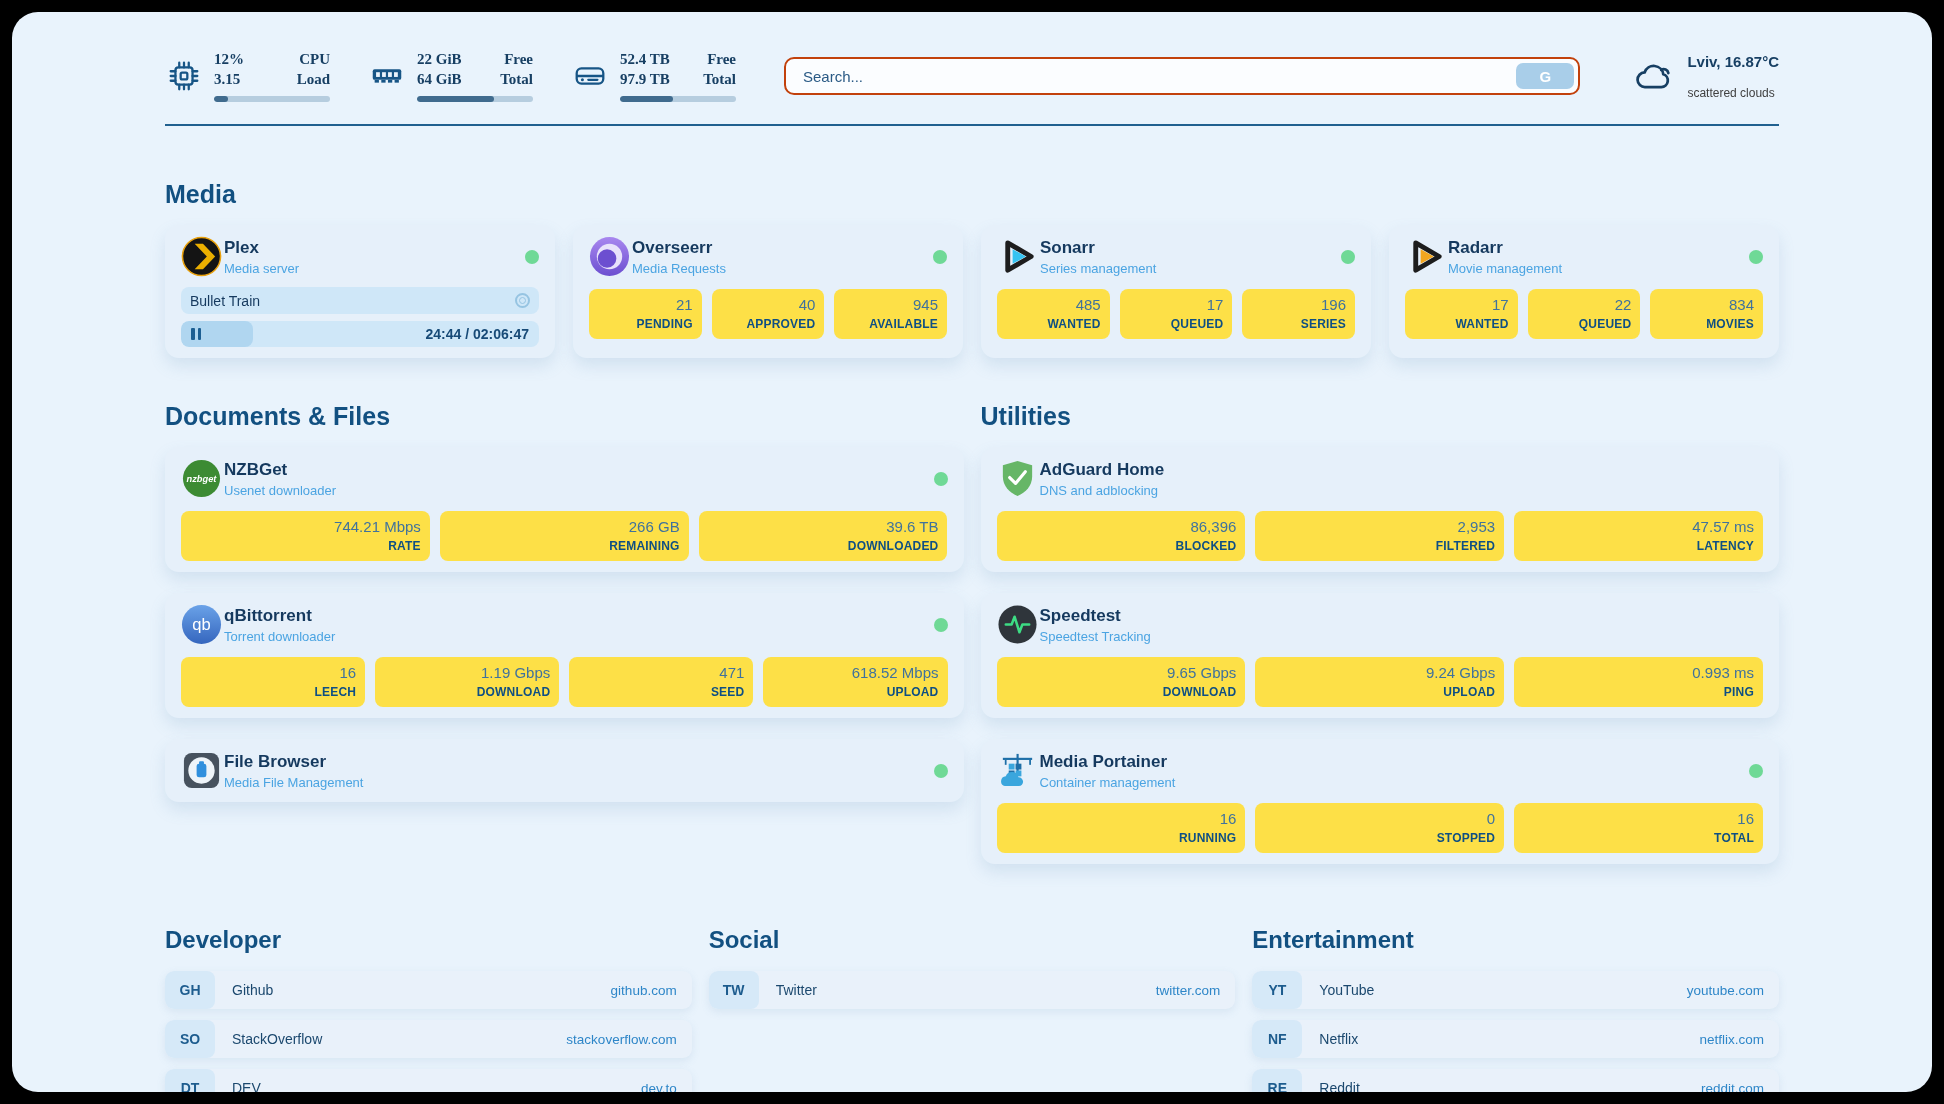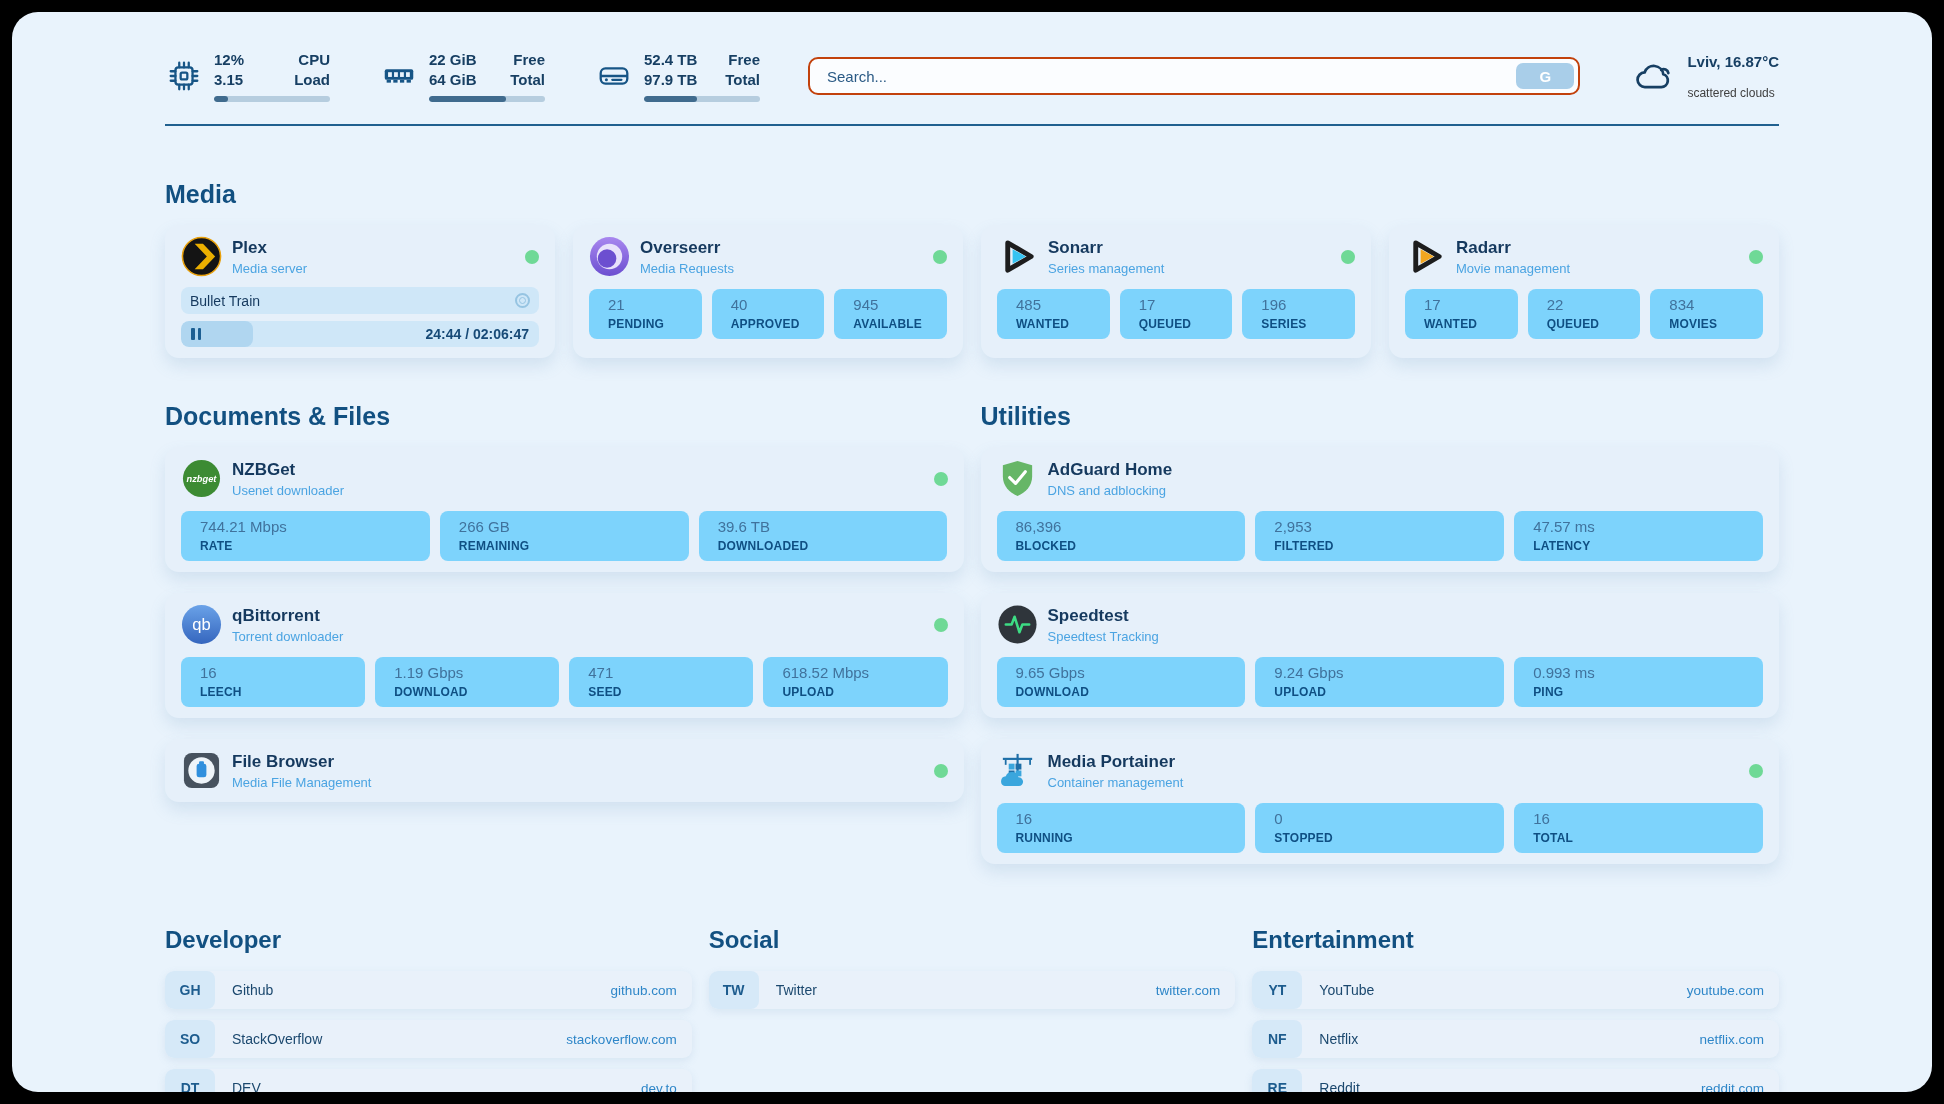--- a/index.html
+++ b/index.html
@@ -8,21 +8,21 @@
     width:1944px; height:1104px; background:#000; overflow:hidden;
     font-family:"Liberation Sans", sans-serif;
   }
   .page {
     position:absolute; inset:12px; background:#e9f3fc; border-radius:26px; overflow:hidden;
   }
   .content { width:1614px; margin:0 auto; padding-top:38px; }
 
   
   .topbar { display:flex; align-items:center; padding-bottom:22px; border-bottom:2px solid #20608f; }
-  .stats { display:flex; gap:50px; align-items:flex-end; }
+  .stats { display:flex; gap:38px; align-items:flex-end;font-family:Liberation Serif, serif; }
   .stat-item { display:flex; gap:11px; align-items:center; }
   .stat-icon { width:38px; height:38px; flex:none; }
   .stat-icon svg { width:100%; height:100%; display:block; }
   .stat-body { min-width:116px; }
   .stat-cols { display:flex; justify-content:space-between; gap:26px; }
   .stat-col { display:flex; flex-direction:column; line-height:1.3; font-size:15px; font-weight:600; color:#173f63; }
   .stat-col.labs { align-items:flex-end; }
   .bar { height:6px; background:#b6cddf; border-radius:4px; margin-top:7px; overflow:hidden; }
   .bar .fill { height:100%; background:#406b8e; border-radius:4px; }
 
@@ -43,30 +43,30 @@
   
   .section-title { font-size:25px; font-weight:700; color:#125081; margin:0 0 16px 0; }
   .media-section { margin-top:54px; }
   .grid4 { display:grid; grid-template-columns:repeat(4,1fr); gap:18px; }
   .cols2 { display:grid; grid-template-columns:1fr 1fr; gap:17px; margin-top:44px; align-items:start; }
   .svc-col .card { margin-bottom:21px; }
   .svc-col .card:last-child { margin-bottom:0; }
 
   .card { background:#e6f0fa; border-radius:14px; padding:11px 16px;
     box-shadow:0 8px 16px rgba(108,149,187,0.18); cursor:pointer; }
-  .card-head { display:flex; align-items:center; gap:10px;justify-content:center; }
+  .card-head { display:flex; align-items:center; gap:2px;justify-content:center; }
   .appicon { width:41px; height:41px; flex:none; }
   .appicon svg { width:100%; height:100%; display:block; }
   .titles { flex:1; min-width:0; }
   .title { font-size:17px; font-weight:700; color:#15395e; }
   .subtitle { font-size:13px; color:#4ba4e2; margin-top:3px; }
   .dot { width:14px; height:14px; border-radius:50%; background:#6fd996; flex:none; align-self:center; }
 
   .stat-row { display:flex; gap:10px; margin-top:12px; }
-  .stat { flex:1; background:#7dd3fc; border-radius:8px; text-align:left; padding:7px 19px 8px; }
+  .stat { flex:1; background:#fde047; border-radius:8px; text-align:right; padding:7px 9px 8px; }
   .stat .v { font-size:15px; color:#40729c; }
   .stat .l { font-size:12px; font-weight:700; color:#0f4f83; margin-top:4px; letter-spacing:.2px; }
 
   
   .np-row { margin-top:10px; height:27px; background:#cfe7f8; border-radius:8px;
     display:flex; align-items:center; padding:0 9px; font-size:14px; color:#15395e; }
   .np-title { flex:1; }
   .np-eye { width:15px; height:15px; border:2px solid #96c4e2; border-radius:50%;
     display:flex; align-items:center; justify-content:center; }
   .np-eye::before { content:""; width:5px; height:5px; border:1.6px solid #96c4e2; border-radius:50%; }

